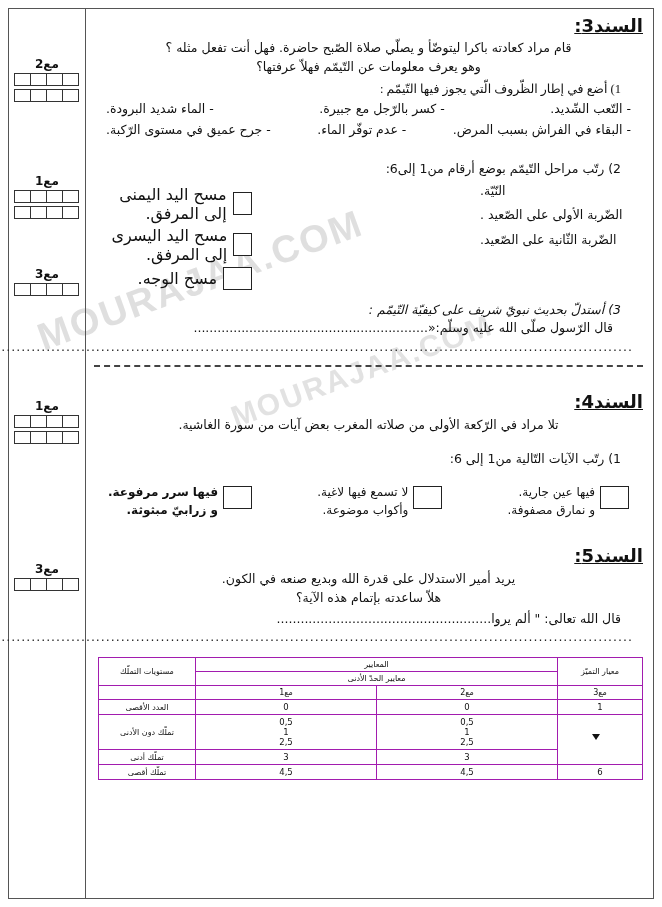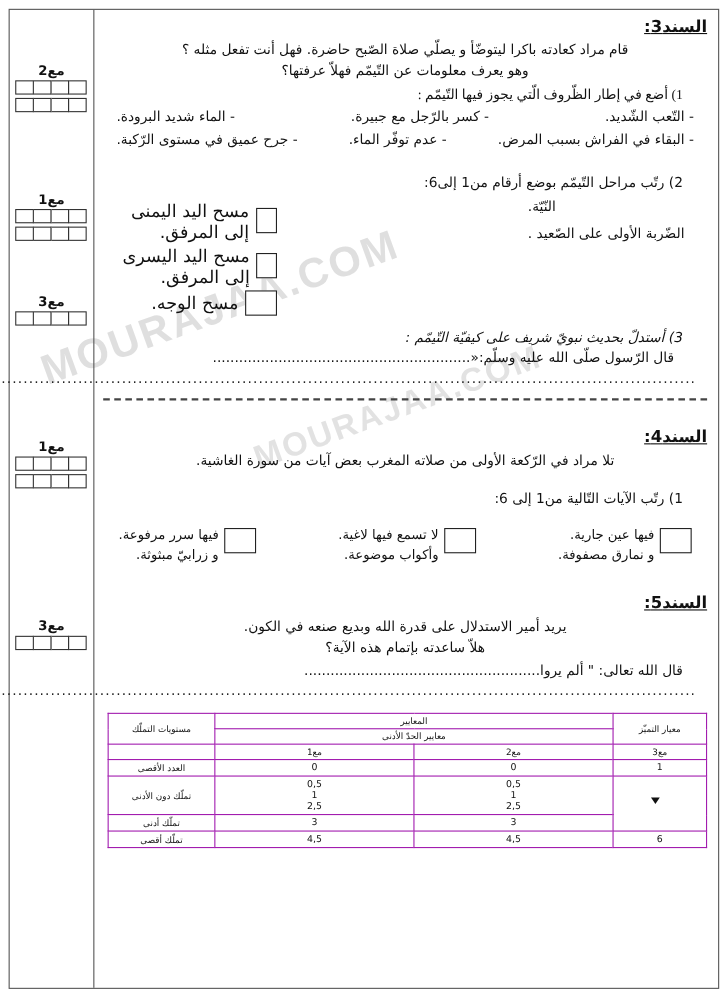--- a/index.html
+++ b/index.html
@@ -17,21 +17,21 @@
   }
   .content{
     position:absolute;top:0;right:0;left:77px;bottom:0;
     padding:6px 10px 0 8px;box-sizing:border-box;
   }
   .markscol{
     position:absolute;top:0;left:0;width:76px;bottom:0;
   }
   
   .t{font-size:12.5px;line-height:1.5;text-align:right;}
-  .title{font-weight:bold;text-decoration:underline;font-size:15px;}
+  .title{font-weight:bold;text-decoration:underline;font-size:18px;}
   .center{text-align:center;}
   .dots{letter-spacing:1px;color:#222;}
   .sec{margin-bottom:2px;}
 
   
   .dashsep{
     margin:8px 0 6px 0;border-top:2px dashed #444;height:0;
   }
 
   
@@ -206,20 +206,21 @@
             <span class="txt">مسح اليد اليسرى إلى المرفق.</span>
           </div>
           <div class="steprow">
             <span class="sq"></span>
             <span class="txt">مسح الوجه.</span>
           </div>
         </div>
         <div class="steps-left">
           <div class="t" style="text-align:left;">النّيّة.</div>
           <div class="t" style="text-align:left;margin-top:6px;">الضّربة الأولى على الصّعيد .</div>
+          <div class="t" style="text-align:left;margin-top:6px;">الضّربة الثّانية على الصّعيد.</div>
         </div>
       </div>
 
       <div class="t" style="margin-top:8px;padding-right:22px;font-style:italic;">3) أستدلّ بحديث نبويّ شريف على كيفيّة التّيمّم :</div>
       <div class="t" style="padding-right:30px;">قال الرّسول صلّى الله عليه وسلّم:«...........................................................</div>
       <div class="t dots" style="padding-right:10px;">...........................................................................................................................................</div>
     </div>
 
     <div class="dashsep"></div>
 
@@ -234,21 +235,21 @@
           <span class="lbl" style="white-space:pre-line;">فيها عين جارية.
 و نمارق مصفوفة.</span>
         </div>
         <div class="optcell">
           <span class="sq"></span>
           <span class="lbl" style="white-space:pre-line;">لا تسمع فيها لاغية.
 وأكواب موضوعة.</span>
         </div>
         <div class="optcell">
           <span class="sq"></span>
-          <span class="lbl" style="white-space:pre-line;">فيها سرر مرفوعة.
+          <span class="lbl" style="white-space:pre-line;font-weight:bold;">فيها سرر مرفوعة.
 و زرابيّ مبثوثة.</span>
         </div>
       </div>
     </div>
 
     <div class="sec" style="margin-top:26px;">
       <div class="title">السند5:</div>
       <div class="t center" style="margin-top:4px;">يريد أمير الاستدلال على قدرة الله وبديع صنعه في الكون.</div>
       <div class="t center">هلاّ ساعدته بإتمام هذه الآية؟</div>
       <div class="t" style="padding-right:22px;margin-top:2px;">قال الله تعالى: " ألم يروا......................................................</div>

